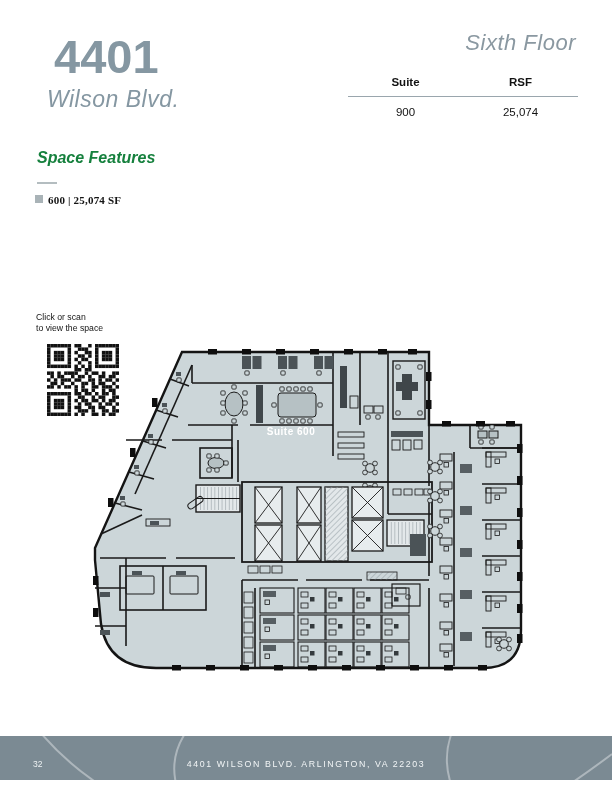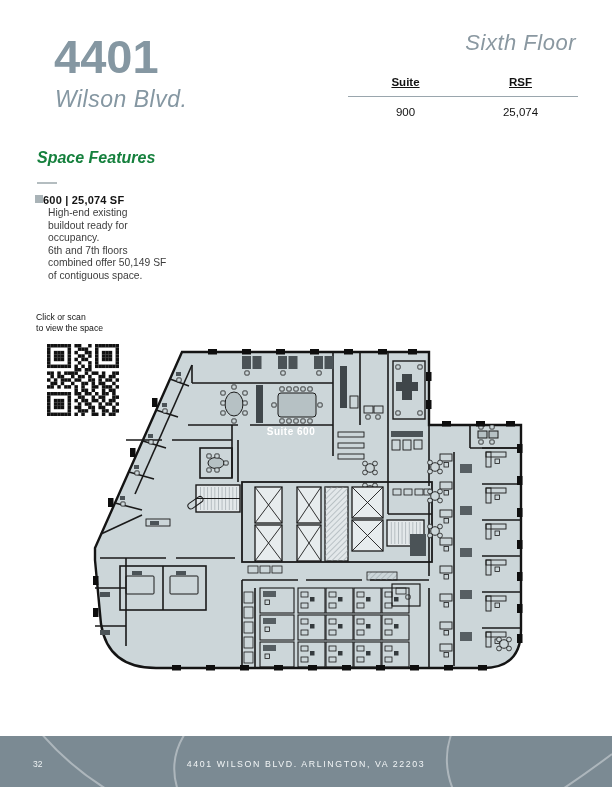--- a/index.html
+++ b/index.html
@@ -6,43 +6,43 @@
     --accent:#8597a2; --floor-title:#8a98a1; --plan-fill:#ccd6d9; --wall:#1a1a1a;
     --footer-bg:#7b8a93; --table-rule:#9aa6ad; --bullet:#a9b3b7;
   }
   html,body{margin:0;padding:0;background:#e8e8e8;}
   .page{
     position:relative; width:612px; height:792px; background:#ffffff; margin:0 auto;
     font-family:"Liberation Sans", sans-serif; overflow:hidden;
   }
   .building-number{position:absolute; left:54px; top:33px; font-size:47px; font-weight:bold;
     color:var(--accent); letter-spacing:0px; line-height:1;}
-  .street{position:absolute; left:55px; top:86px; font-size:23px; font-style:italic;
+  .street{position:absolute; left:47px; top:86px; font-size:23px; font-style:italic;
     color:var(--accent); letter-spacing:.5px;}
   .floor-title{position:absolute; right:36px; top:30px; font-size:22px; font-style:italic;
     color:var(--floor-title); letter-spacing:.5px;}
   .suite-table{position:absolute; left:348px; top:76px; width:230px; font-size:11.5px; color:#121212;}
   .t-head,.t-row{display:flex;}
   .t-head span,.t-row span{flex:1; text-align:center;}
-  .t-head{font-weight:bold;text-decoration:underline;}
+  .t-head{font-weight:bold;}
   .t-rule{border-bottom:1.5px solid var(--table-rule); margin-top:8px;}
   .t-row{margin-top:9px;}
   .features-heading{position:absolute; left:37px; top:149px; font-size:16px; font-weight:bold;
     font-style:italic; color:#15803d;}
   .features-dash{position:absolute; left:37px; top:182px; width:20px; height:2px; background:#b4bdc0;}
-  .feature-item{position:absolute; left:35px; top:194px; display:flex; align-items:flex-start;}
+  .feature-item{position:absolute; left:35px; top:194px; display:flex; gap:5px; align-items:flex-start;font-family:Liberation Serif, serif;}
   .bullet{width:8px; height:8px; background:var(--bullet); margin-top:1px; flex:0 0 auto;}
   .feature-title{font-size:11px; font-weight:bold; color:#141414; letter-spacing:.2px;}
   .feature-desc{position:absolute; left:48px; top:207px; width:142px; font-size:10.3px;
     line-height:12.6px; color:#3d3d3d; white-space:pre-line;}
   .qr-caption{position:absolute; left:36px; top:312px; font-size:8.7px; line-height:10.6px;
     color:#141414; white-space:pre-line;}
   .qr-box{position:absolute; left:47px; top:344px; width:72px; height:72px; background:#fff;}
   .plan-wrap{position:absolute; left:92px; top:336px; width:440px; height:340px;text-align:right;}
-  footer{position:absolute; left:0; top:736px; width:612px; height:51px; background:var(--footer-bg); overflow:hidden;}
+  footer{position:absolute; left:0; top:736px; width:612px; height:44px; background:var(--footer-bg); overflow:hidden;}
   .page-number{position:absolute; left:33px; top:23px; font-size:8.5px; color:#eef2f3; z-index:2;}
   .footer-address{position:absolute; left:0; right:0; top:23px; text-align:center; font-size:8.8px;
     letter-spacing:1.6px; color:#f2f5f6; z-index:2;}
   .footer-arcs{position:absolute; inset:0; z-index:1;}
 </style>
 </head>
 <body>
 
 <div class="page">
 
@@ -62,26 +62,20 @@
     </div>
   </div>
 
   <div class="features-heading">Space Features</div>
   <div class="features-dash"></div>
 
   <div class="feature-item">
     <span class="bullet"></span>
     <span class="feature-title">600 | 25,074 SF</span>
   </div>
-  <div class="feature-desc">High-end existing
-buildout ready for
-occupancy.
-6th and 7th floors
-combined offer 50,149 SF
-of contiguous space.</div>
 
   <div class="qr-caption">Click or scan
 to view the space</div>
   <div class="qr-box">
     <svg id="qr-svg" width="72" height="72" viewBox="0 0 72 72">
         <rect x="0.00" y="0.00" width="3.49" height="3.49" fill="#121212"></rect>
         <rect x="3.43" y="0.00" width="3.49" height="3.49" fill="#121212"></rect>
         <rect x="6.86" y="0.00" width="3.49" height="3.49" fill="#121212"></rect>
         <rect x="10.29" y="0.00" width="3.49" height="3.49" fill="#121212"></rect>
         <rect x="13.71" y="0.00" width="3.49" height="3.49" fill="#121212"></rect>

